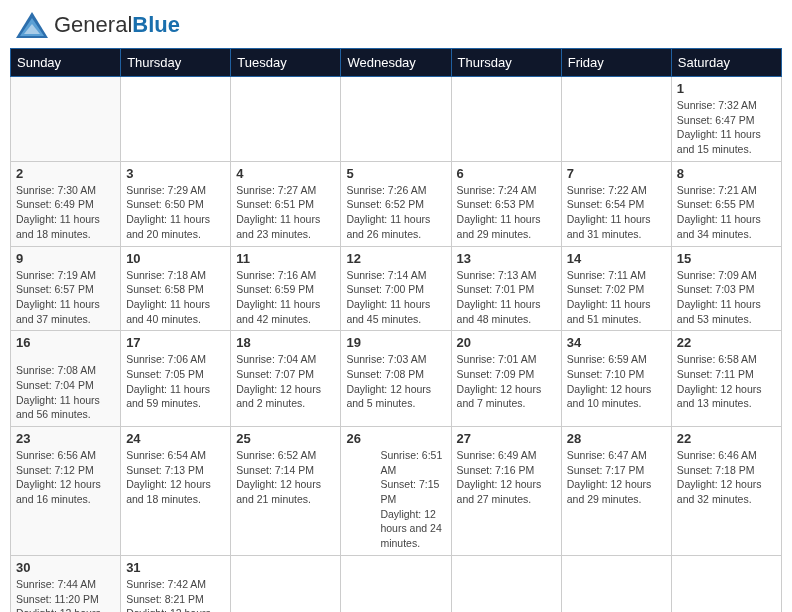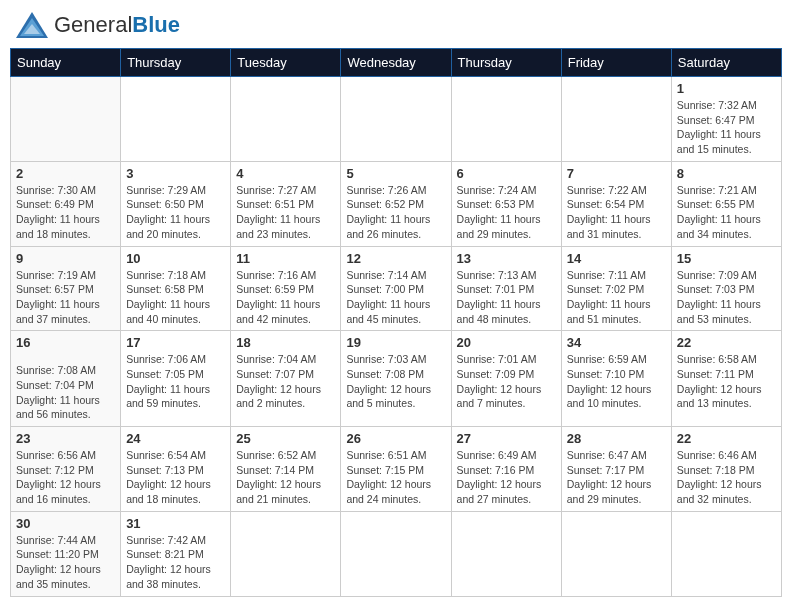--- a/index.html
+++ b/index.html
@@ -283,21 +283,21 @@
 Daylight: 12 hours and 18 minutes.</div>
         </td>
         <td>
           <div class="day-number">25</div>
           <div class="day-info" style="white-space: pre-line;">Sunrise: 6:52 AM
 Sunset: 7:14 PM
 Daylight: 12 hours and 21 minutes.</div>
         </td>
         <td>
           <div class="day-number">26</div>
-          <div class="day-info" style="white-space: pre-line;">Sunrise: 6:51 AM
+          <div class="day-info" style="white-space: pre-line; margin-left: 34px;">Sunrise: 6:51 AM
 Sunset: 7:15 PM
 Daylight: 12 hours and 24 minutes.</div>
         </td>
         <td>
           <div class="day-number">27</div>
           <div class="day-info" style="white-space: pre-line;">Sunrise: 6:49 AM
 Sunset: 7:16 PM
 Daylight: 12 hours and 27 minutes.</div>
         </td>
         <td>

